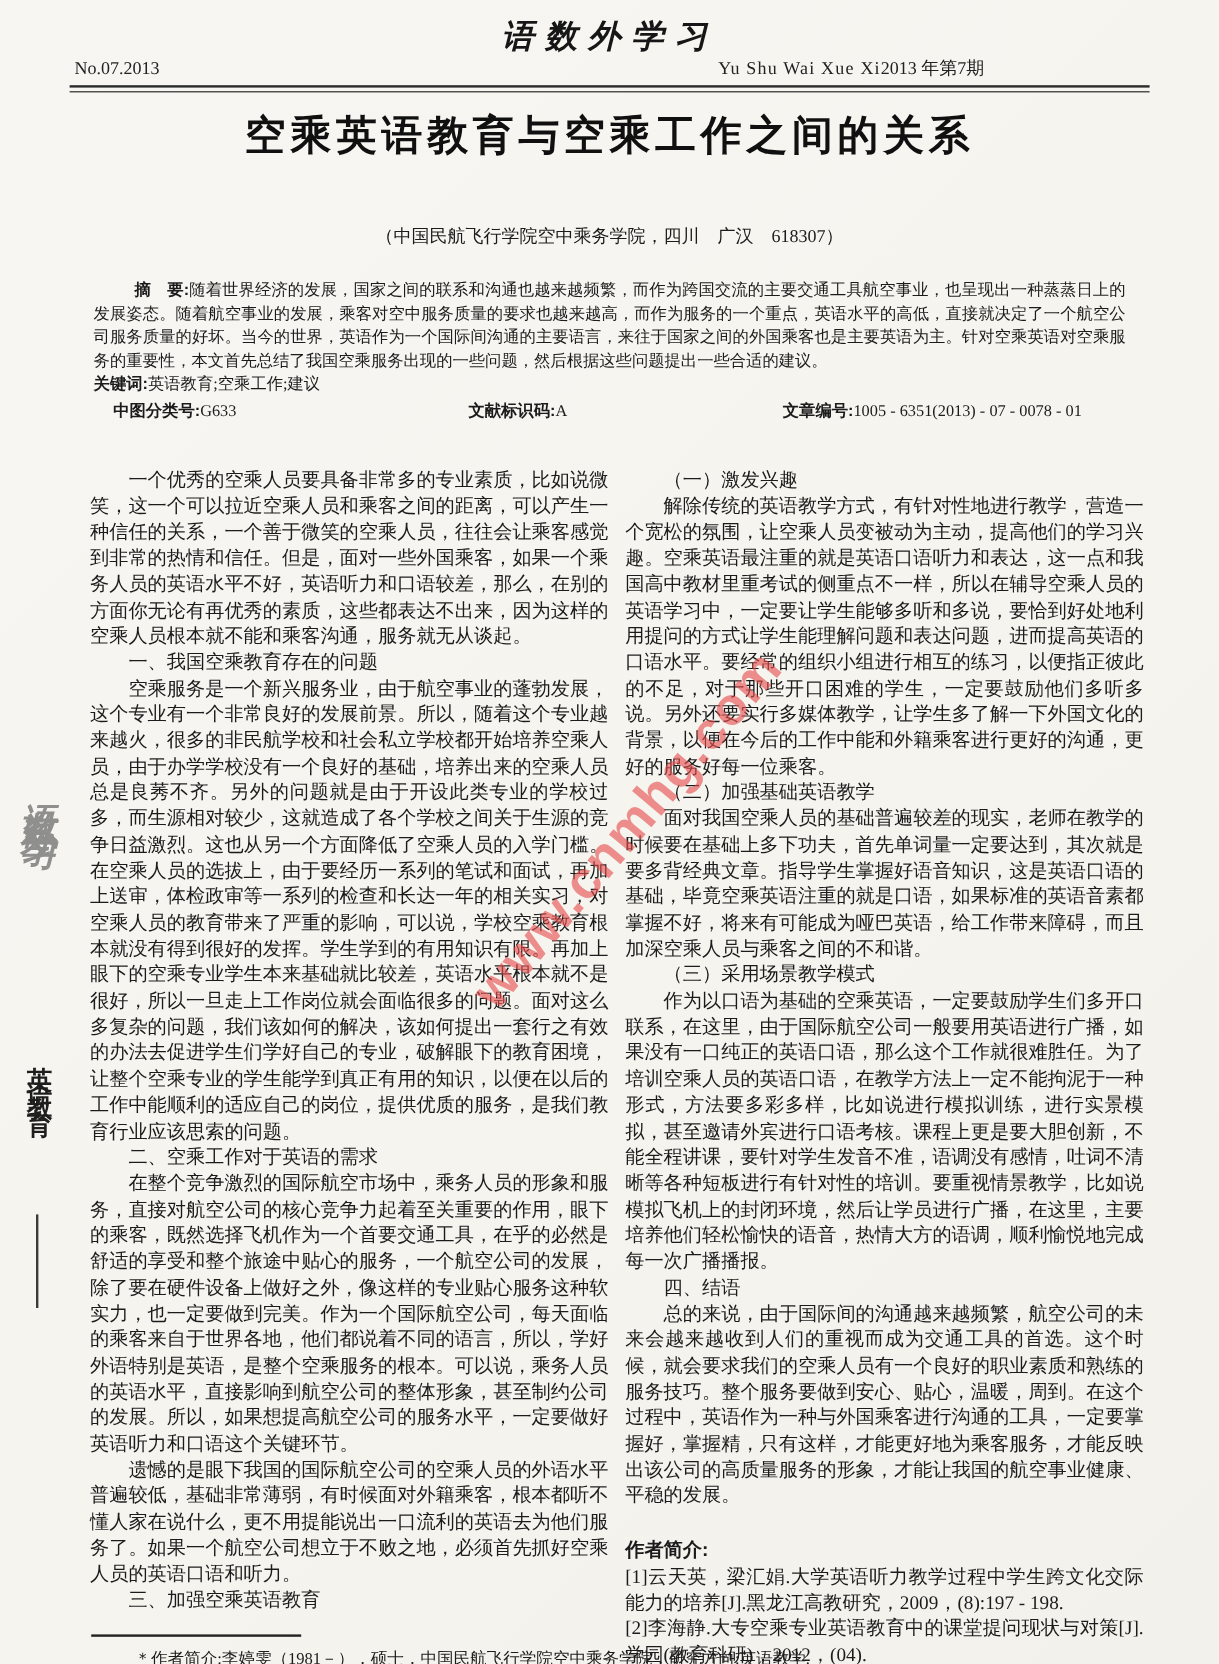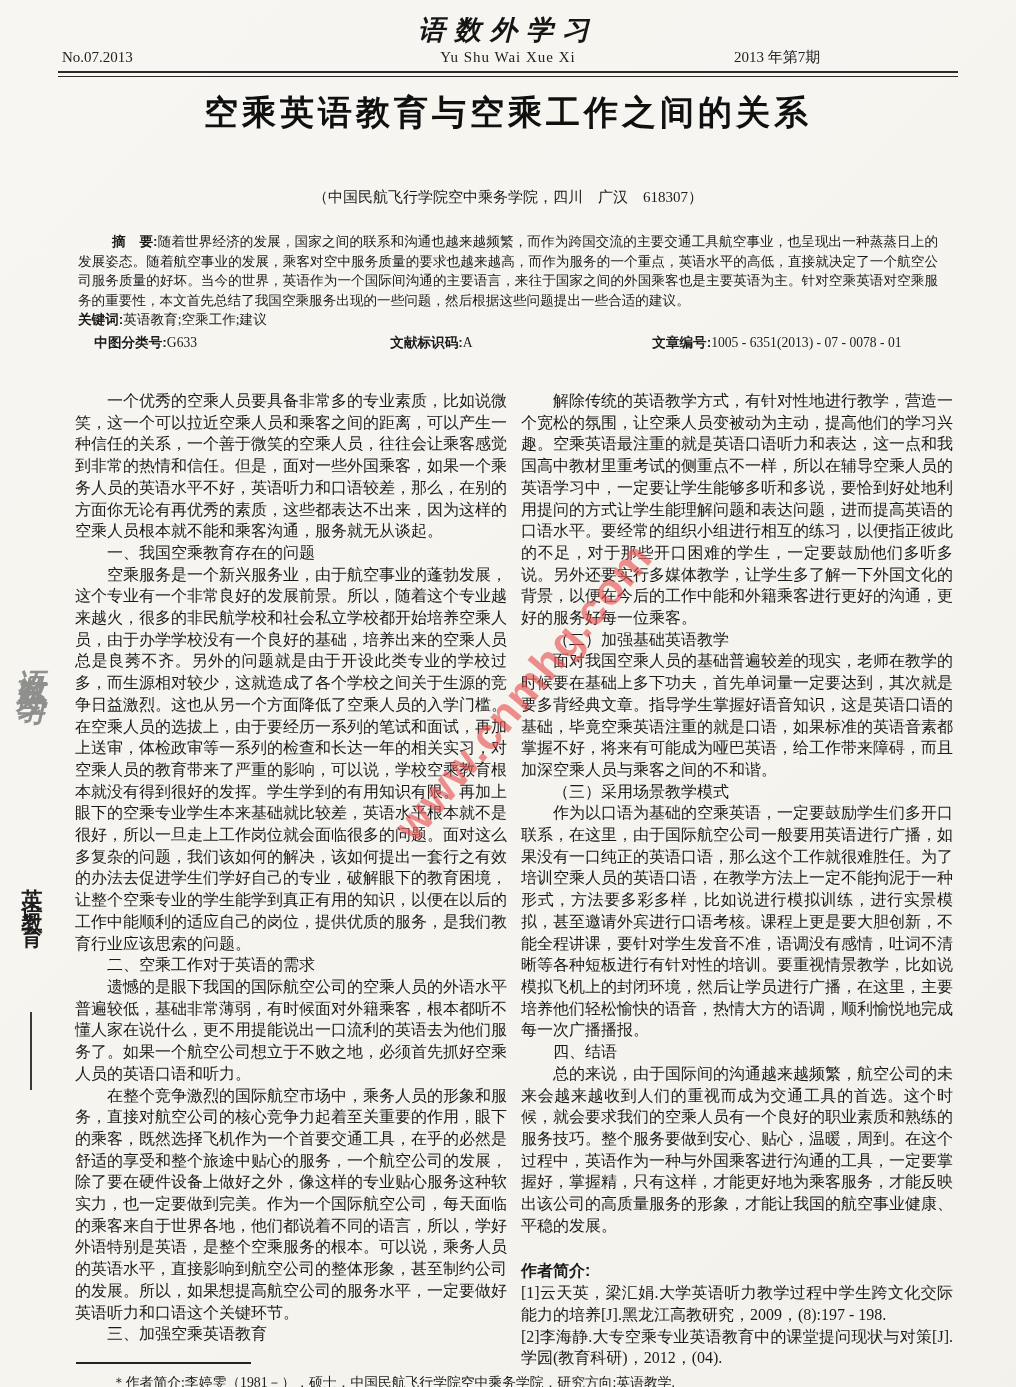--- a/index.html
+++ b/index.html
@@ -12,21 +12,21 @@
   
   .masthead{
     position:absolute;top:12px;left:0;right:0;text-align:center;
     font-size:27px;font-weight:bold;font-style:italic;letter-spacing:9px;color:#161616;
   }
   .header-row{
     position:absolute;top:48px;left:62px;right:62px;display:flex;align-items:baseline;
     font-size:15px;color:#222;
   }
   .header-row .h-left{width:220px;text-align:left;}
-  .header-row .h-center{flex:1;text-align:center;letter-spacing:1px;}
+  .header-row .h-center{flex:1;text-align:right;letter-spacing:1px;}
   .header-row .h-right{width:220px;text-align:left;}
   .double-rule{
     position:absolute;top:71px;left:58px;right:58px;height:3px;
     border-top:2px solid #2b2b2b;border-bottom:1px solid #2b2b2b;
   }
   
   .title{
     position:absolute;top:90px;left:0;right:0;margin:0;text-align:center;
     font-family:"Liberation Sans","DejaVu Sans",sans-serif;
     font-size:34px;font-weight:700;letter-spacing:4px;color:#101010;
@@ -106,26 +106,27 @@
       <span class="m2"><b class="lbl">文献标识码:</b><span>A</span></span>
       <span class="m3"><b class="lbl">文章编号:</b><span>1005 - 6351(2013) - 07 - 0078 - 01</span></span>
     </div>
   </div>
 
   <div class="col col-left">
     <p class="para">一个优秀的空乘人员要具备非常多的专业素质，比如说微笑，这一个可以拉近空乘人员和乘客之间的距离，可以产生一种信任的关系，一个善于微笑的空乘人员，往往会让乘客感觉到非常的热情和信任。但是，面对一些外国乘客，如果一个乘务人员的英语水平不好，英语听力和口语较差，那么，在别的方面你无论有再优秀的素质，这些都表达不出来，因为这样的空乘人员根本就不能和乘客沟通，服务就无从谈起。</p>
     <p class="sec-heading">一、我国空乘教育存在的问题</p>
     <p class="para">空乘服务是一个新兴服务业，由于航空事业的蓬勃发展，这个专业有一个非常良好的发展前景。所以，随着这个专业越来越火，很多的非民航学校和社会私立学校都开始培养空乘人员，由于办学学校没有一个良好的基础，培养出来的空乘人员总是良莠不齐。另外的问题就是由于开设此类专业的学校过多，而生源相对较少，这就造成了各个学校之间关于生源的竞争日益激烈。这也从另一个方面降低了空乘人员的入学门槛。在空乘人员的选拔上，由于要经历一系列的笔试和面试，再加上送审，体检政审等一系列的检查和长达一年的相关实习，对空乘人员的教育带来了严重的影响，可以说，学校空乘教育根本就没有得到很好的发挥。学生学到的有用知识有限。再加上眼下的空乘专业学生本来基础就比较差，英语水平根本就不是很好，所以一旦走上工作岗位就会面临很多的问题。面对这么多复杂的问题，我们该如何的解决，该如何提出一套行之有效的办法去促进学生们学好自己的专业，破解眼下的教育困境，让整个空乘专业的学生能学到真正有用的知识，以便在以后的工作中能顺利的适应自己的岗位，提供优质的服务，是我们教育行业应该思索的问题。</p>
     <p class="sec-heading">二、空乘工作对于英语的需求</p>
+    <p class="para">在整个竞争激烈的国际航空市场中，乘务人员的形象和服务，直接对航空公司的核心竞争力起着至关重要的作用，眼下的乘客，既然选择飞机作为一个首要交通工具，在乎的必然是舒适的享受和整个旅途中贴心的服务，一个航空公司的发展，除了要在硬件设备上做好之外，像这样的专业贴心服务这种软实力，也一定要做到完美。作为一个国际航空公司，每天面临的乘客来自于世界各地，他们都说着不同的语言，所以，学好外语特别是英语，是整个空乘服务的根本。可以说，乘务人员的英语水平，直接影响到航空公司的整体形象，甚至制约公司的发展。所以，如果想提高航空公司的服务水平，一定要做好英语听力和口语这个关键环节。</p>
     <p class="para">遗憾的是眼下我国的国际航空公司的空乘人员的外语水平普遍较低，基础非常薄弱，有时候面对外籍乘客，根本都听不懂人家在说什么，更不用提能说出一口流利的英语去为他们服务了。如果一个航空公司想立于不败之地，必须首先抓好空乘人员的英语口语和听力。</p>
-    <p class="para">在整个竞争激烈的国际航空市场中，乘务人员的形象和服务，直接对航空公司的核心竞争力起着至关重要的作用，眼下的乘客，既然选择飞机作为一个首要交通工具，在乎的必然是舒适的享受和整个旅途中贴心的服务，一个航空公司的发展，除了要在硬件设备上做好之外，像这样的专业贴心服务这种软实力，也一定要做到完美。作为一个国际航空公司，每天面临的乘客来自于世界各地，他们都说着不同的语言，所以，学好外语特别是英语，是整个空乘服务的根本。可以说，乘务人员的英语水平，直接影响到航空公司的整体形象，甚至制约公司的发展。所以，如果想提高航空公司的服务水平，一定要做好英语听力和口语这个关键环节。</p>
     <p class="sec-heading">三、加强空乘英语教育</p>
   </div>
 
   <div class="col col-right">
+    <p class="sub-heading">（一）激发兴趣</p>
     <p class="para">解除传统的英语教学方式，有针对性地进行教学，营造一个宽松的氛围，让空乘人员变被动为主动，提高他们的学习兴趣。空乘英语最注重的就是英语口语听力和表达，这一点和我国高中教材里重考试的侧重点不一样，所以在辅导空乘人员的英语学习中，一定要让学生能够多听和多说，要恰到好处地利用提问的方式让学生能理解问题和表达问题，进而提高英语的口语水平。要经常的组织小组进行相互的练习，以便指正彼此的不足，对于那些开口困难的学生，一定要鼓励他们多听多说。另外还要实行多媒体教学，让学生多了解一下外国文化的背景，以便在今后的工作中能和外籍乘客进行更好的沟通，更好的服务好每一位乘客。</p>
     <p class="sub-heading">（二）加强基础英语教学</p>
     <p class="para">面对我国空乘人员的基础普遍较差的现实，老师在教学的时候要在基础上多下功夫，首先单词量一定要达到，其次就是要多背经典文章。指导学生掌握好语音知识，这是英语口语的基础，毕竟空乘英语注重的就是口语，如果标准的英语音素都掌握不好，将来有可能成为哑巴英语，给工作带来障碍，而且加深空乘人员与乘客之间的不和谐。</p>
     <p class="sub-heading">（三）采用场景教学模式</p>
     <p class="para">作为以口语为基础的空乘英语，一定要鼓励学生们多开口联系，在这里，由于国际航空公司一般要用英语进行广播，如果没有一口纯正的英语口语，那么这个工作就很难胜任。为了培训空乘人员的英语口语，在教学方法上一定不能拘泥于一种形式，方法要多彩多样，比如说进行模拟训练，进行实景模拟，甚至邀请外宾进行口语考核。课程上更是要大胆创新，不能全程讲课，要针对学生发音不准，语调没有感情，吐词不清晰等各种短板进行有针对性的培训。要重视情景教学，比如说模拟飞机上的封闭环境，然后让学员进行广播，在这里，主要培养他们轻松愉快的语音，热情大方的语调，顺利愉悦地完成每一次广播播报。</p>
     <p class="sec-heading">四、结语</p>
     <p class="para">总的来说，由于国际间的沟通越来越频繁，航空公司的未来会越来越收到人们的重视而成为交通工具的首选。这个时候，就会要求我们的空乘人员有一个良好的职业素质和熟练的服务技巧。整个服务要做到安心、贴心，温暖，周到。在这个过程中，英语作为一种与外国乘客进行沟通的工具，一定要掌握好，掌握精，只有这样，才能更好地为乘客服务，才能反映出该公司的高质量服务的形象，才能让我国的航空事业健康、平稳的发展。</p>
     <div class="ref-block">
       <p class="ref-heading">作者简介:</p>
       <p class="ref-item">[1]云天英，梁汇娟.大学英语听力教学过程中学生跨文化交际能力的培养[J].黑龙江高教研究，2009，(8):197 - 198.</p>

